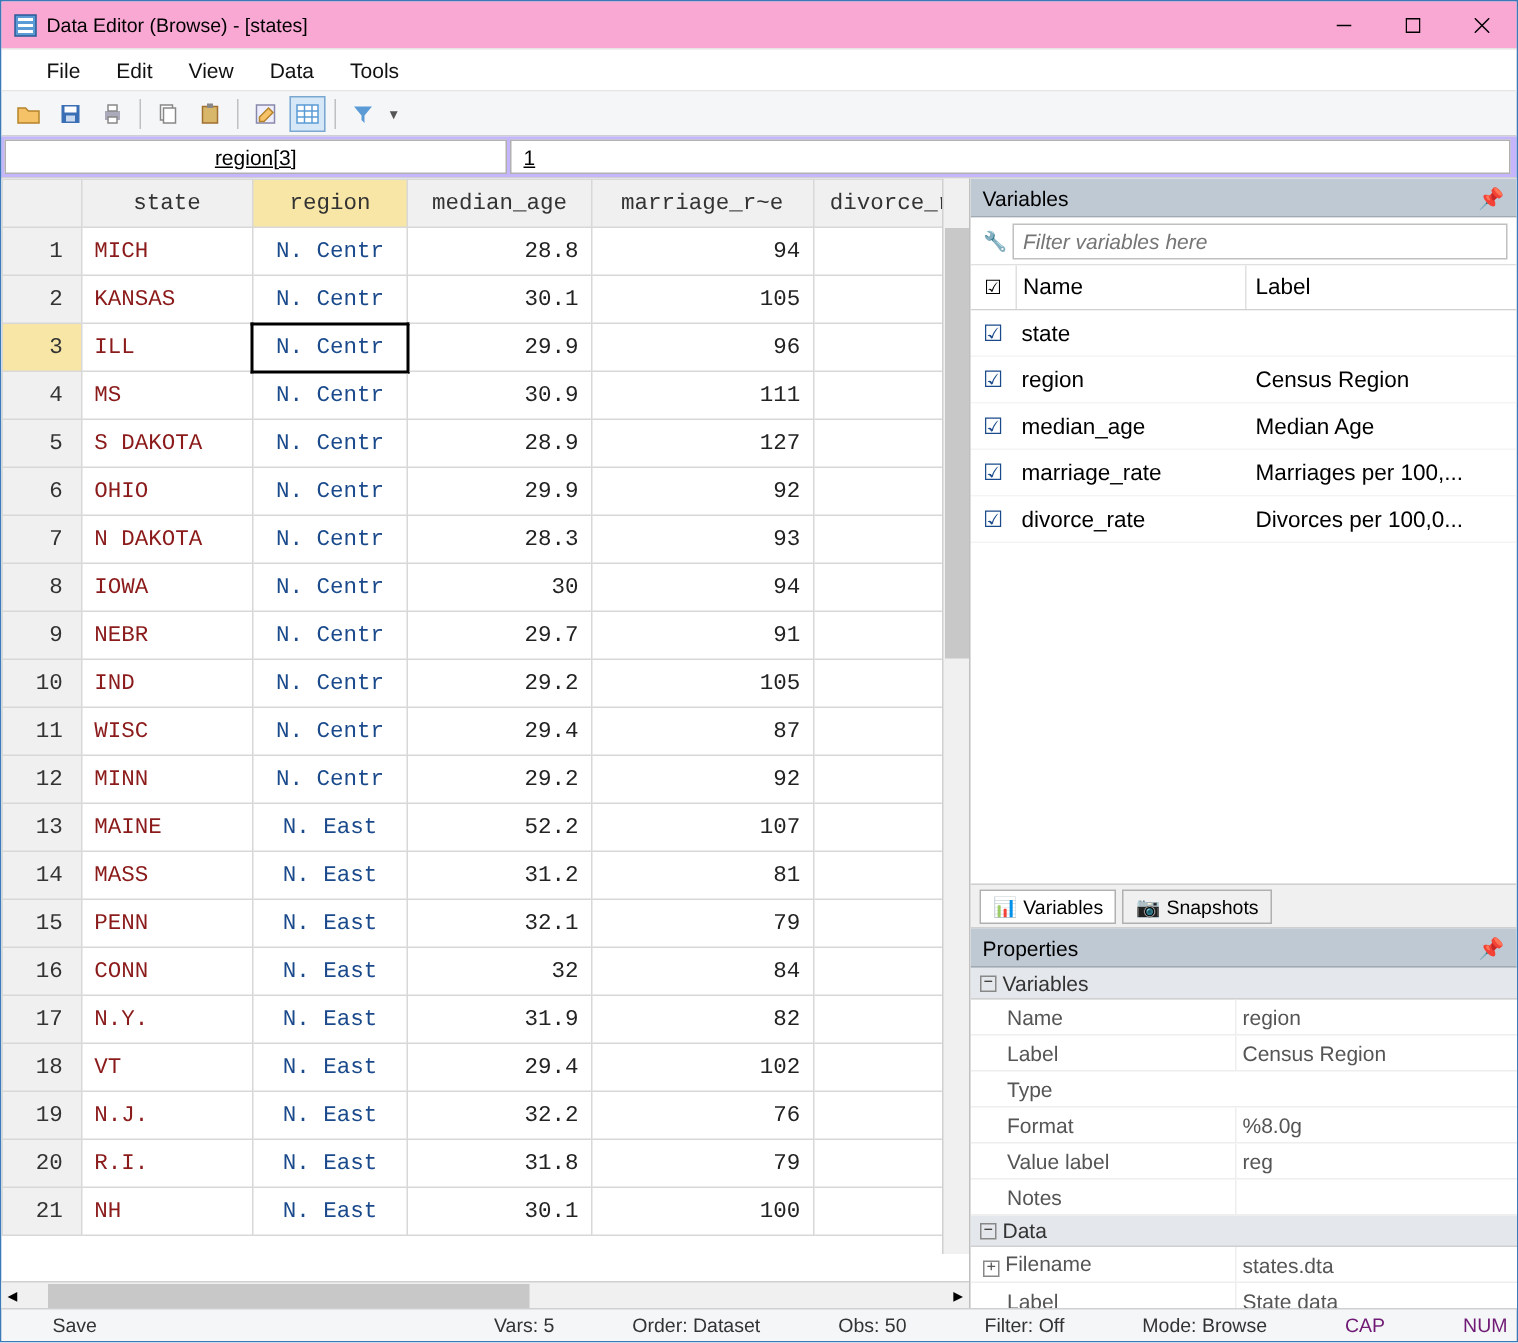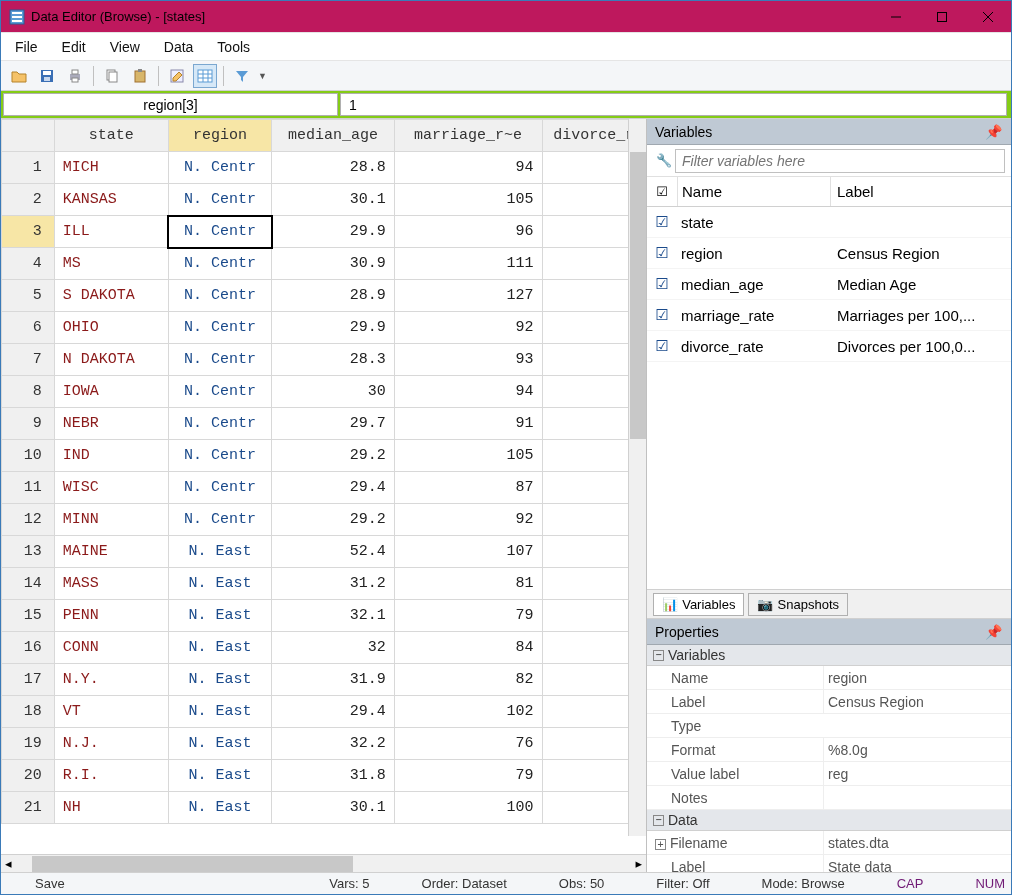--- a/index.html
+++ b/index.html
@@ -1,29 +1,29 @@
 <!DOCTYPE html>
 <html><head>
 <meta charset="utf-8">
 <style>
 * { box-sizing: border-box; margin: 0; padding: 0; }
 body { font-family: "Segoe UI", Arial, sans-serif; font-size: 13px; background: #fff; overflow: hidden; }
 .window { width: 1012px; height: 895px; border: 1px solid #3a7ab8; display: flex; flex-direction: column; background: #f0f0f0; }
-.titlebar { height: 32px; background: #be185d; display: flex; align-items: center; padding: 0 0 0 8px; border-bottom: 1px solid #e5e5e5; }
+.titlebar { height: 32px; background: #f9a8d4; display: flex; align-items: center; padding: 0 0 0 8px; border-bottom: 1px solid #e5e5e5; }
 .titlebar .app-icon { width: 16px; height: 16px; margin-right: 6px; }
 .titlebar .title { flex: 1; font-size: 13px; color: #000; }
 .winbtns { display: flex; }
 .winbtn { width: 46px; height: 32px; display: flex; align-items: center; justify-content: center; }
-.menubar { height: 28px; background: #fff; display: flex; align-items: center; padding: 0 4px; gap: 4px; border-bottom: 1px solid #e5e5e5; }
+.menubar { height: 28px; background: #fff; display: flex; align-items: center; padding: 0 20px; gap: 4px; border-bottom: 1px solid #e5e5e5; }
 .menubar .mitem { padding: 3px 10px; font-size: 14px; color: #111; }
 .toolbar { height: 30px; background: #f4f6f8; display: flex; align-items: center; padding: 0 6px; gap: 4px; border-bottom: 1px solid #d0d0d0; }
 .tb-btn { width: 24px; height: 24px; display: flex; align-items: center; justify-content: center; border: 1px solid transparent; }
 .tb-btn.active { background: #d6e8f7; border: 1px solid #7aa7d0; }
 .tb-sep { width: 1px; height: 20px; background: #c0c0c0; margin: 0 2px; }
-.namebar { height: 28px; display: flex; background: #84cc16; border-bottom: 1px solid #d0d0d0; }
+.namebar { height: 28px; display: flex; background: #c4b5fd; border-bottom: 1px solid #d0d0d0; text-decoration: underline; }
 .namebar .cellname { width: 335px; border: 1px solid #b0b0b0; margin: 2px; display: flex; align-items: center; justify-content: center; font-size: 14px; background: #fff; }
 .namebar .cellval { flex: 1; border: 1px solid #b0b0b0; margin: 2px 4px 2px 0; padding: 0 8px; display: flex; align-items: center; font-size: 14px; background: #fff; }
 .content { flex: 1; display: flex; min-height: 0; }
 .grid-wrap { width: 646px; display: flex; flex-direction: column; border-right: 1px solid #c0c0c0; background: #fff; position: relative; }
 .grid-scroll { flex: 1; overflow: hidden; position: relative; }
 table.grid { border-collapse: collapse; font-family: "Consolas","Courier New",monospace; font-size: 15px; width: 100%; }
 table.grid th, table.grid td { border: 1px solid #d8d8d8; height: 32px; padding: 0 8px; white-space: nowrap; }
 table.grid th { background: #f0f0f0; font-weight: normal; color: #333; }
 table.grid th.rownum { width: 50px; text-align: right; padding-right: 12px; }
 table.grid td.rownum { background: #f0f0f0; text-align: right; padding-right: 12px; color: #333; width: 50px; }
@@ -281,21 +281,21 @@
                 <td class="state">MINN</td>
                 <td class="region">N. Centr</td>
                 <td class="num">29.2</td>
                 <td class="num">92</td>
                 <td class="num"></td>
               </tr>
               <tr>
                 <td class="rownum">13</td>
                 <td class="state">MAINE</td>
                 <td class="region">N. East</td>
-                <td class="num">52.4</td>
+                <td class="num">52.2</td>
                 <td class="num">107</td>
                 <td class="num"></td>
               </tr>
               <tr>
                 <td class="rownum">14</td>
                 <td class="state">MASS</td>
                 <td class="region">N. East</td>
                 <td class="num">31.2</td>
                 <td class="num">81</td>
                 <td class="num"></td>

